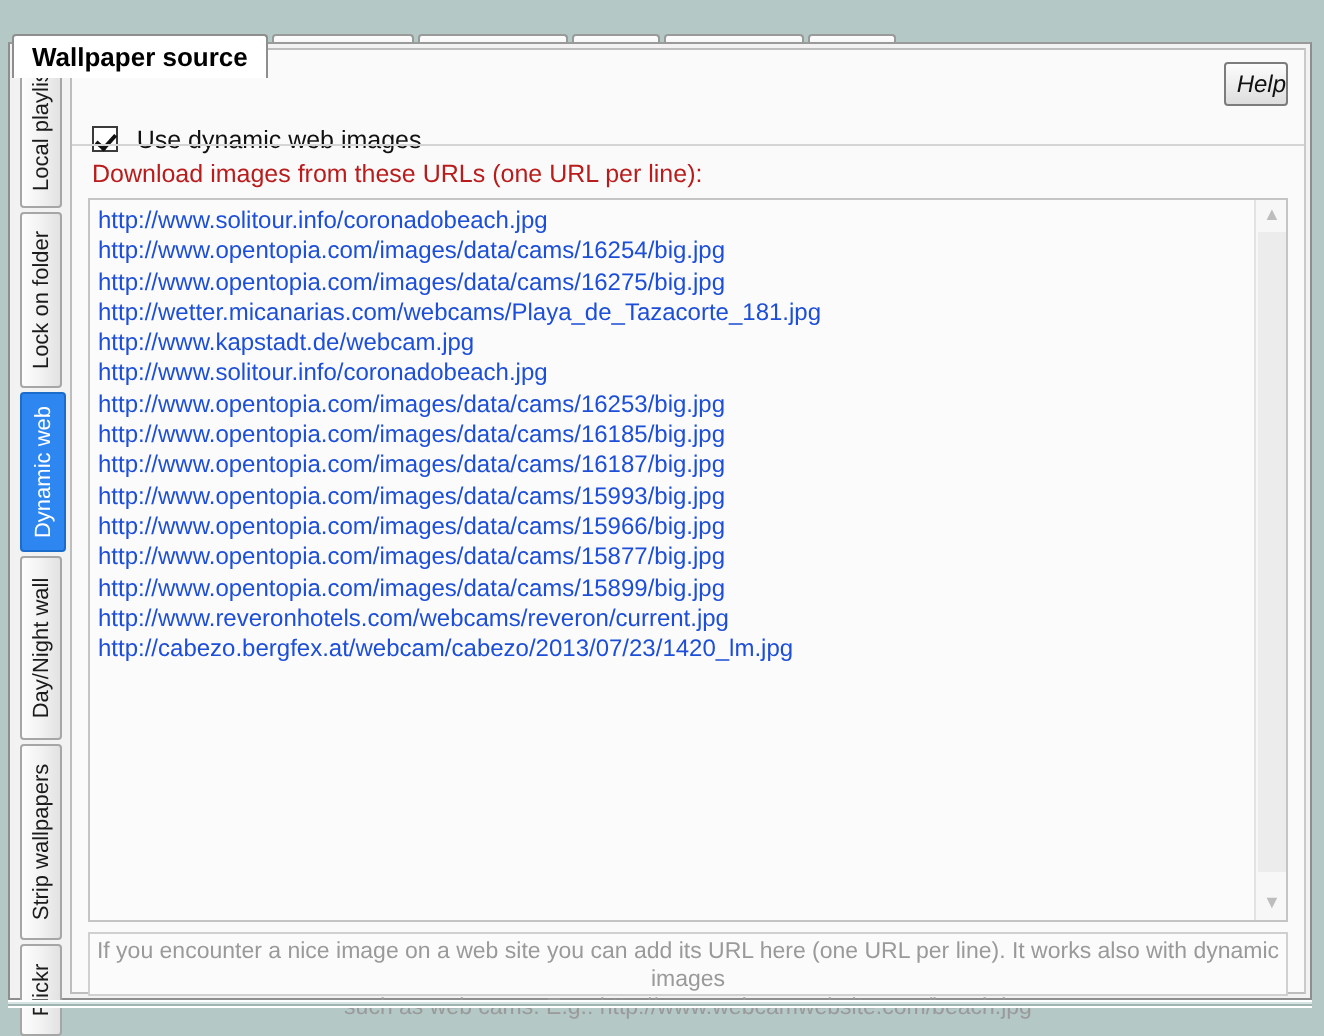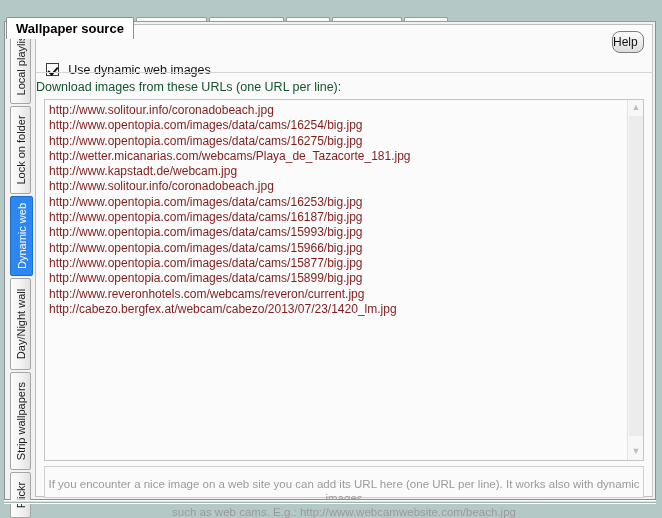--- a/index.html
+++ b/index.html
@@ -155,45 +155,46 @@
     color: #111;
     vertical-align: 0px;
   }
 
   
   #help-btn {
     position: absolute;
     right: 8px; top: 6px;
     width: 32px; height: 22px;
     line-height: 20px;
-    text-align: left;
+    text-align: right;
     font-size: 12px;
     color: #111;
     background: linear-gradient(to bottom,#fcfcfc 0%, #ededed 50%, #dddddd 100%);
     border: 1px solid #7c7c7c;
-    border-radius: 8px;
+    border-radius: 2px;
     box-sizing: border-box;
     cursor: pointer;
+    font-style: italic;
   }
 
   
   #sep {
     position: absolute;
     left: 0px; top: 47px;
     right: 0px;
     height: 1px;
     background: #d4d4d4;
   }
 
   
   #dl-label {
     position: absolute;
-    left: 0; top: 55px;
+    left: 10px; top: 55px;
     font-size: 12.5px;
-    color: #14532d;
+    color: #b91c1c;
     white-space: nowrap;
   }
 
   
   #urlbox {
     position: absolute;
     left: 8px; top: 74px;
     right: 8px;
     height: 362px;
     background: #fbfbfb;
@@ -204,21 +205,21 @@
   #urllist {
     position: absolute;
     left: 4px; top: 3px;
     right: 18px;
     bottom: 2px;
     overflow: hidden;
   }
   .urlline {
     font-size: 12px;
     line-height: 15.3px;
-    color: #7f1d1d;
+    color: #1d4ed8;
     white-space: nowrap;
     font-family: "Liberation Sans", sans-serif;
     cursor: text;
   }
 
   
   #vscroll {
     position: absolute;
     right: 0px; top: 0px;
     width: 16px; bottom: 0px;
@@ -249,21 +250,21 @@
   
   #hint {
     position: absolute;
     left: 8px; right: 8px;
     top: 441px;
     height: 32px;
     background: #fbfbfb;
     border: 1px solid #d0d0d0;
     box-sizing: border-box;
     text-align: center;
-    padding-top: 10px;
+    padding-top: 2px;
   }
   .hintline {
     font-size: 11.5px;
     line-height: 14px;
     color: #9a9a9a;
   }
 
   
   #bottom-bevel {
     position: absolute;
@@ -325,20 +326,21 @@
 
         <div id="urlbox">
           <div id="urllist">
               <div class="urlline">http://www.solitour.info/coronadobeach.jpg</div>
               <div class="urlline">http://www.opentopia.com/images/data/cams/16254/big.jpg</div>
               <div class="urlline">http://www.opentopia.com/images/data/cams/16275/big.jpg</div>
               <div class="urlline">http://wetter.micanarias.com/webcams/Playa_de_Tazacorte_181.jpg</div>
               <div class="urlline">http://www.kapstadt.de/webcam.jpg</div>
               <div class="urlline">http://www.solitour.info/coronadobeach.jpg</div>
               <div class="urlline">http://www.opentopia.com/images/data/cams/16253/big.jpg</div>
+              <div class="urlline">http://www.opentopia.com/images/data/cams/16185/big.jpg</div>
               <div class="urlline">http://www.opentopia.com/images/data/cams/16187/big.jpg</div>
               <div class="urlline">http://www.opentopia.com/images/data/cams/15993/big.jpg</div>
               <div class="urlline">http://www.opentopia.com/images/data/cams/15966/big.jpg</div>
               <div class="urlline">http://www.opentopia.com/images/data/cams/15877/big.jpg</div>
               <div class="urlline">http://www.opentopia.com/images/data/cams/15899/big.jpg</div>
               <div class="urlline">http://www.reveronhotels.com/webcams/reveron/current.jpg</div>
               <div class="urlline">http://cabezo.bergfex.at/webcam/cabezo/2013/07/23/1420_lm.jpg</div>
             </div>
           <div id="vscroll">
             <div class="sb-arrow up">▲</div>

